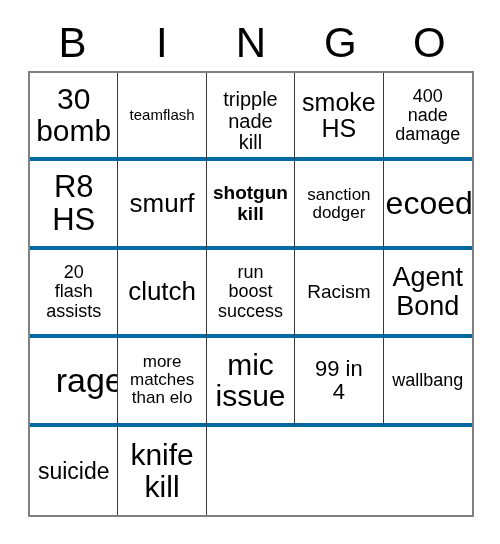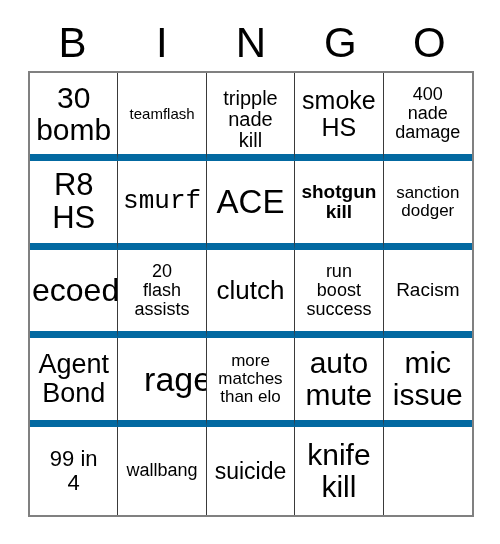--- a/index.html
+++ b/index.html
@@ -58,21 +58,21 @@
     box-sizing: border-box;
     display: grid;
     grid-template-columns: repeat(5, 1fr);
     grid-template-rows: repeat(5, 1fr);
     background: #ffffff;
   }
 
   .bingo-cell {
     position: relative;
     border-right: 1px solid #3a3a3a;
-    border-bottom: 7px solid #0369a1;
+    border-bottom: 4px solid #0369a1;
     box-sizing: border-box;
     background: #ffffff;
     display: flex;
     align-items: center;
     justify-content: center;
     overflow: hidden;
     padding: 1px 2px;
   }
   .bingo-cell:nth-child(5n) { border-right: none; }
   .bingo-cell:nth-child(n+21) { border-bottom: none; }
@@ -124,24 +124,21 @@
       <div class="bingo-cell">
         <span class="cell-text" style="font-size: 18px;">400
 nade
 damage</span>
       </div>
       <div class="bingo-cell">
         <span class="cell-text" style="font-size: 31px;">R8
 HS</span>
       </div>
       <div class="bingo-cell">
-        <span class="cell-text" style="font-size: 26px; font-family: Liberation Mono, monospace;">smurf</span>
-      </div>
-      <div class="bingo-cell">
-        <span class="cell-text" style="font-size: 33px;">ACE</span>
+        <span class="cell-text" style="font-size: 26px;">smurf</span>
       </div>
       <div class="bingo-cell">
         <span class="cell-text" style="font-size: 19px; font-weight: bold;">shotgun
 kill</span>
       </div>
       <div class="bingo-cell">
         <span class="cell-text" style="font-size: 17px;">sanction
 dodger</span>
       </div>
       <div class="bingo-cell">
@@ -169,24 +166,20 @@
       </div>
       <div class="bingo-cell">
         <span class="cell-text" style="font-size: 34px; margin-left: 32px;">rage</span>
       </div>
       <div class="bingo-cell">
         <span class="cell-text" style="font-size: 17px;">more
 matches
 than elo</span>
       </div>
       <div class="bingo-cell">
-        <span class="cell-text" style="font-size: 30px;">auto
-mute</span>
-      </div>
-      <div class="bingo-cell">
         <span class="cell-text" style="font-size: 30px;">mic
 issue</span>
       </div>
       <div class="bingo-cell">
         <span class="cell-text" style="font-size: 22px;">99 in
 4</span>
       </div>
       <div class="bingo-cell">
         <span class="cell-text" style="font-size: 18px;">wallbang</span>
       </div>

